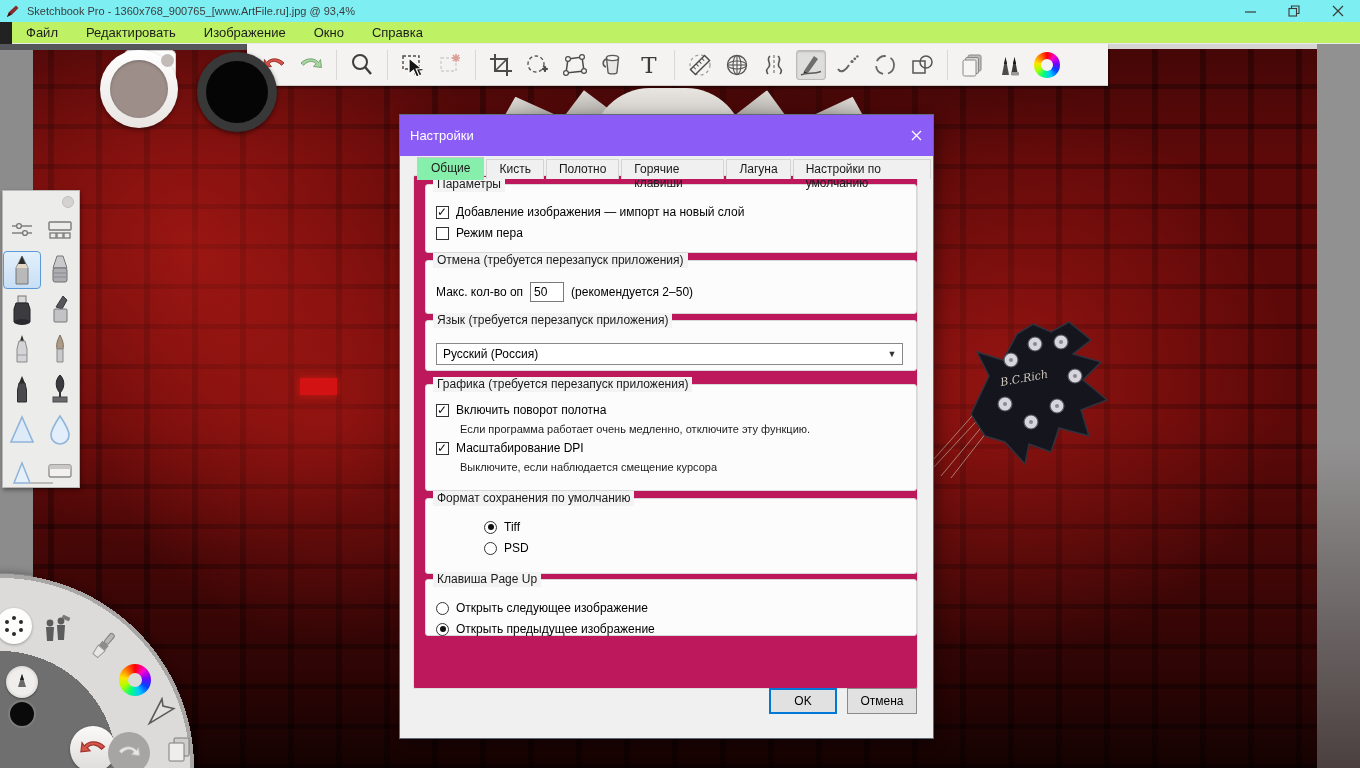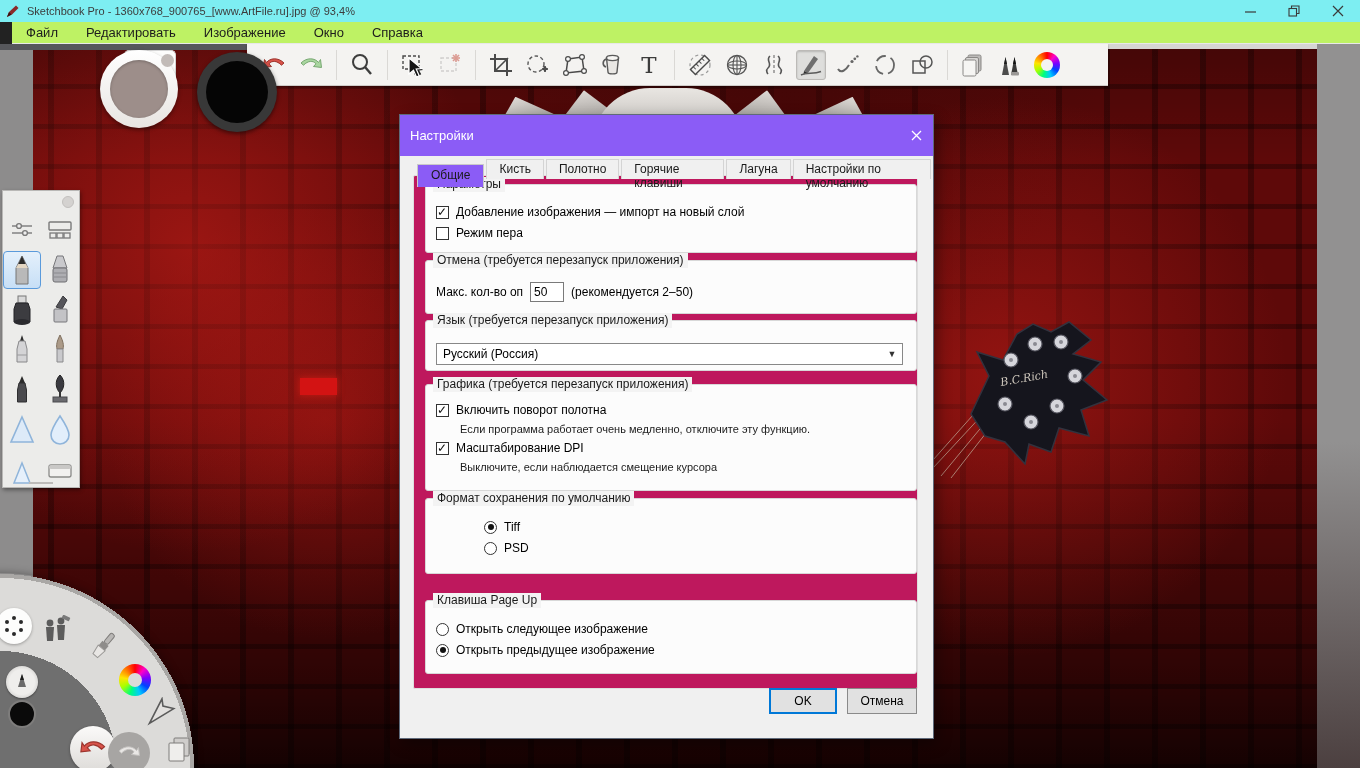--- a/index.html
+++ b/index.html
@@ -90,30 +90,30 @@
   
   .cursor{position:absolute;left:408px;top:13px;z-index:40;}
 
   
   .dialog{position:absolute;left:400px;top:71px;width:533px;height:623px;background:#f0f0f0;box-shadow:0 0 0 1px #5f6a7a,3px 5px 14px rgba(0,0,0,.45);z-index:30;}
   .dlg-titlebar{position:absolute;left:0;top:0;width:100%;height:41px;background:#8b5cf6;display:flex;align-items:center;}
   .dlg-title{margin-left:10px;font-size:13px;color:#ffffff;}
   .dlg-close{margin-left:auto;width:34px;height:26px;display:flex;align-items:center;justify-content:center;}
   .tabs{position:absolute;left:17px;top:41px;display:flex;align-items:flex-end;z-index:2;}
   .tab{font-size:12px;color:#1a1a1a;background:#f0f0f0;border:1px solid #d4d4d4;border-bottom:none;padding:2px 12px 3px;height:14px;line-height:14px;margin-right:2px;}
-  .tab.active{background:#8b5cf6;padding:3px 13px 5px;position:relative;top:8px;border-color:#c9c9c9;}
+  .tab.active{background:#86efac;padding:3px 13px 5px;position:relative;top:1px;border-color:#c9c9c9;}
   .pane{position:absolute;left:13px;top:60px;width:505px;height:514px;background:#be185d;border:1px solid #dedede;box-sizing:border-box;border-radius:2px;}
   .group{position:absolute;left:11px;width:492px;background:#fcfcfc;border:1px solid #d8d8d8;border-radius:3px;box-sizing:border-box;}
   .group-title{position:absolute;top:-8px;left:7px;background:#f3f3f3;padding:0 4px;font-size:12px;color:#1a1a1a;line-height:15px;}
   .g-params{top:8px;height:69px;}
   .g-undo{top:84px;height:54px;}
   .g-lang{top:144px;height:51px;}
   .g-graphics{top:208px;height:107px;}
   .g-format{top:322px;height:76px;padding-left:48px;}
-  .g-pageup{top:403px;height:74px;margin-top:21px;}
+  .g-pageup{top:403px;height:57px;}
   .ctl-row{display:flex;align-items:center;gap:7px;margin:0 0 7px 10px;font-size:12px;color:#000;}
   .g-params .ctl-row:first-of-type{margin-top:20px;}
   .g-undo .ctl-row{margin-top:21px;}
   .g-graphics .ctl-row:first-of-type{margin-top:18px;}
   .g-format .ctl-row:first-of-type{margin-top:21px;}
   .g-pageup .ctl-row:first-of-type{margin-top:21px;}
   .note{margin:-1px 0 6px 34px;font-size:11px;color:#1c1c1c;}
   .cb{width:13px;height:13px;background:#fff;border:1px solid #333;box-sizing:border-box;position:relative;flex:0 0 auto;}
   .cb.checked::after{content:"✓";position:absolute;left:0px;top:-2px;font-size:12px;color:#111;}
   .radio{width:13px;height:13px;border-radius:50%;background:#fff;border:1px solid #333;box-sizing:border-box;position:relative;flex:0 0 auto;}

